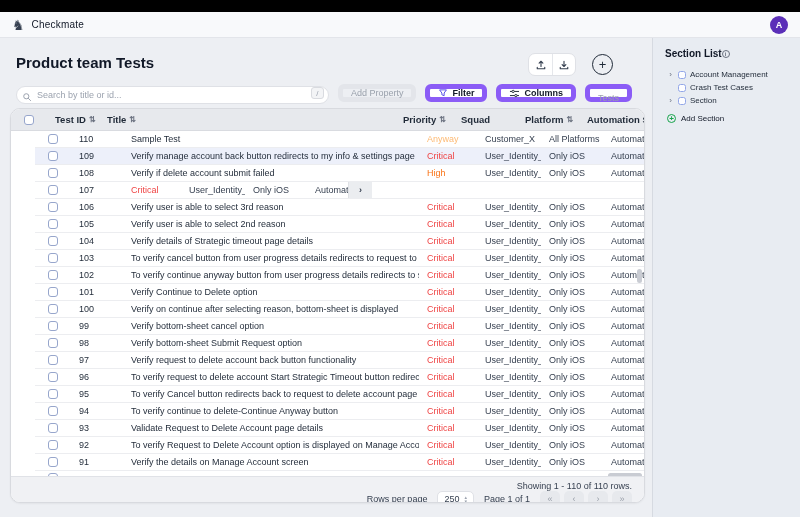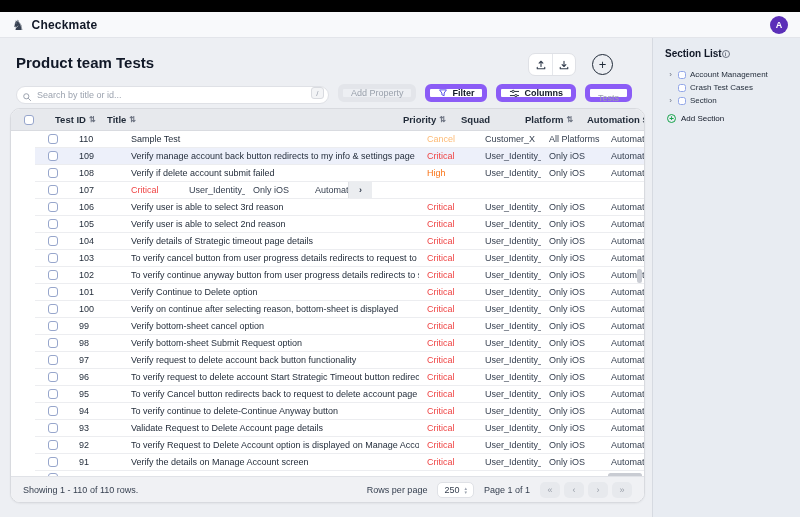--- a/index.html
+++ b/index.html
@@ -5,21 +5,21 @@
   * { box-sizing: border-box; margin: 0; padding: 0; }
   html,body { width:800px; height:517px; overflow:hidden; }
   body { font-family:"Liberation Sans", sans-serif; background:#edeff3; color:#1f2937; }
 
   .topstrip { position:absolute; left:0; top:0; width:800px; height:12px; background:#000; }
 
   .appbar { position:absolute; left:0; top:12px; width:800px; height:26px; background:#f8f9fb;
             border-bottom:1px solid #e3e5ea; display:flex; align-items:center; padding:0 12px; }
   .brand { display:flex; align-items:center; gap:7px; }
   .brand-icon { font-size:14px; line-height:1; color:#374151; }
-  .brand-name { font-size:12px; font-weight:700; color:#111827; letter-spacing:.2px; }
+  .brand-name { font-size:10px; font-weight:400; color:#111827; letter-spacing:.2px; }
   .avatar { margin-left:auto; width:18px; height:18px; border-radius:50%; background:#5b2fb8; color:#fff;
             font-size:9px; font-weight:700; display:flex; align-items:center; justify-content:center; }
 
   .main { position:absolute; left:0; top:38px; width:652px; height:479px; background:#edeff3; }
   .sidepanel { position:absolute; left:652px; top:38px; width:148px; height:479px; background:#e8ecf2;
                border-left:1px solid #d6dae1; padding:10px 12px; }
 
   .page-title { position:absolute; left:16px; top:16px; font-size:15px; font-weight:700; color:#111827; }
 
   .top-actions { position:absolute; left:528px; top:15px; display:flex; align-items:center; gap:16px; }
@@ -67,21 +67,21 @@
                 white-space:nowrap; overflow:hidden; }
   .trow .c-check { padding-left:0; }
   .trow .c-id, .trow .c-title { color:#1f2937; }
   .cbx { width:10px; height:10px; border:1.5px solid #97a6cc; border-radius:3px; background:#fff; cursor:pointer; }
   .c-chev { display:flex; align-items:center; justify-content:center; background:#ebedf0;
             border-left:1px solid #dfe1e5; color:#4b5563; font-size:9px; font-weight:700; cursor:pointer; padding-left:0 !important; }
   .trow.hl .c-chev { background:#d4d7dd; }
   .partial { height:7px; overflow:hidden; border-bottom:none; }
 
   .tfoot { position:absolute; left:0; bottom:0; width:100%; height:26px; background:#f0f1f4; border-top:1px solid #e0e2e7;
-           display:flex; align-items:center; padding:4px 12px; font-size:9px; color:#374151; }
+           display:flex; align-items:flex-end; padding:4px 12px; font-size:9px; color:#374151;flex-direction:column; }
   .tfoot .right { margin-left:auto; display:flex; align-items:center; gap:10px; }
   .rpp-select { display:flex; align-items:center; gap:5px; background:#fff; border:1px solid #dfe1e6; border-radius:5px;
                 height:16px; padding:0 6px; font-size:9px; color:#374151; cursor:pointer; }
   .carets { display:flex; flex-direction:column; font-size:5px; line-height:4px; color:#9ca3af; }
   .pgbtn { width:20px; height:16px; background:#e7e9ed; border:none; border-radius:5px; color:#9aa0aa; font-size:9px;
            display:flex; align-items:center; justify-content:center; cursor:pointer; }
   .pgbtns { display:flex; gap:4px; }
 
   .v-thumb { position:absolute; right:2px; top:160px; width:5px; height:14px; background:#c9ccd3; border-radius:3px; }
   .h-thumb { position:absolute; right:2px; bottom:24px; width:34px; height:5px; background:#c9ccd3; border-radius:3px; }
@@ -196,21 +196,21 @@
         </div>
     </div>
 
     <div id="tbody">
         <div class="trow">
           <div class="cell c-check">
             <span class="cbx"></span>
           </div>
           <div class="cell c-id">110</div>
           <div class="cell c-title">Sample Test</div>
-          <div class="cell c-priority" style="color: rgb(253, 186, 116); font-weight: 500;">Cancel</div>
+          <div class="cell c-priority" style="color: rgb(253, 186, 116); font-weight: 500;">Anyway</div>
           <div class="cell c-squad">Customer_X</div>
           <div class="cell c-platform">All Platforms</div>
           <div class="cell c-auto">Automatable</div>
           <div class="cell c-chev">›</div>
         </div>
         <div class="trow hl">
           <div class="cell c-check">
             <span class="cbx"></span>
           </div>
           <div class="cell c-id">109</div>

